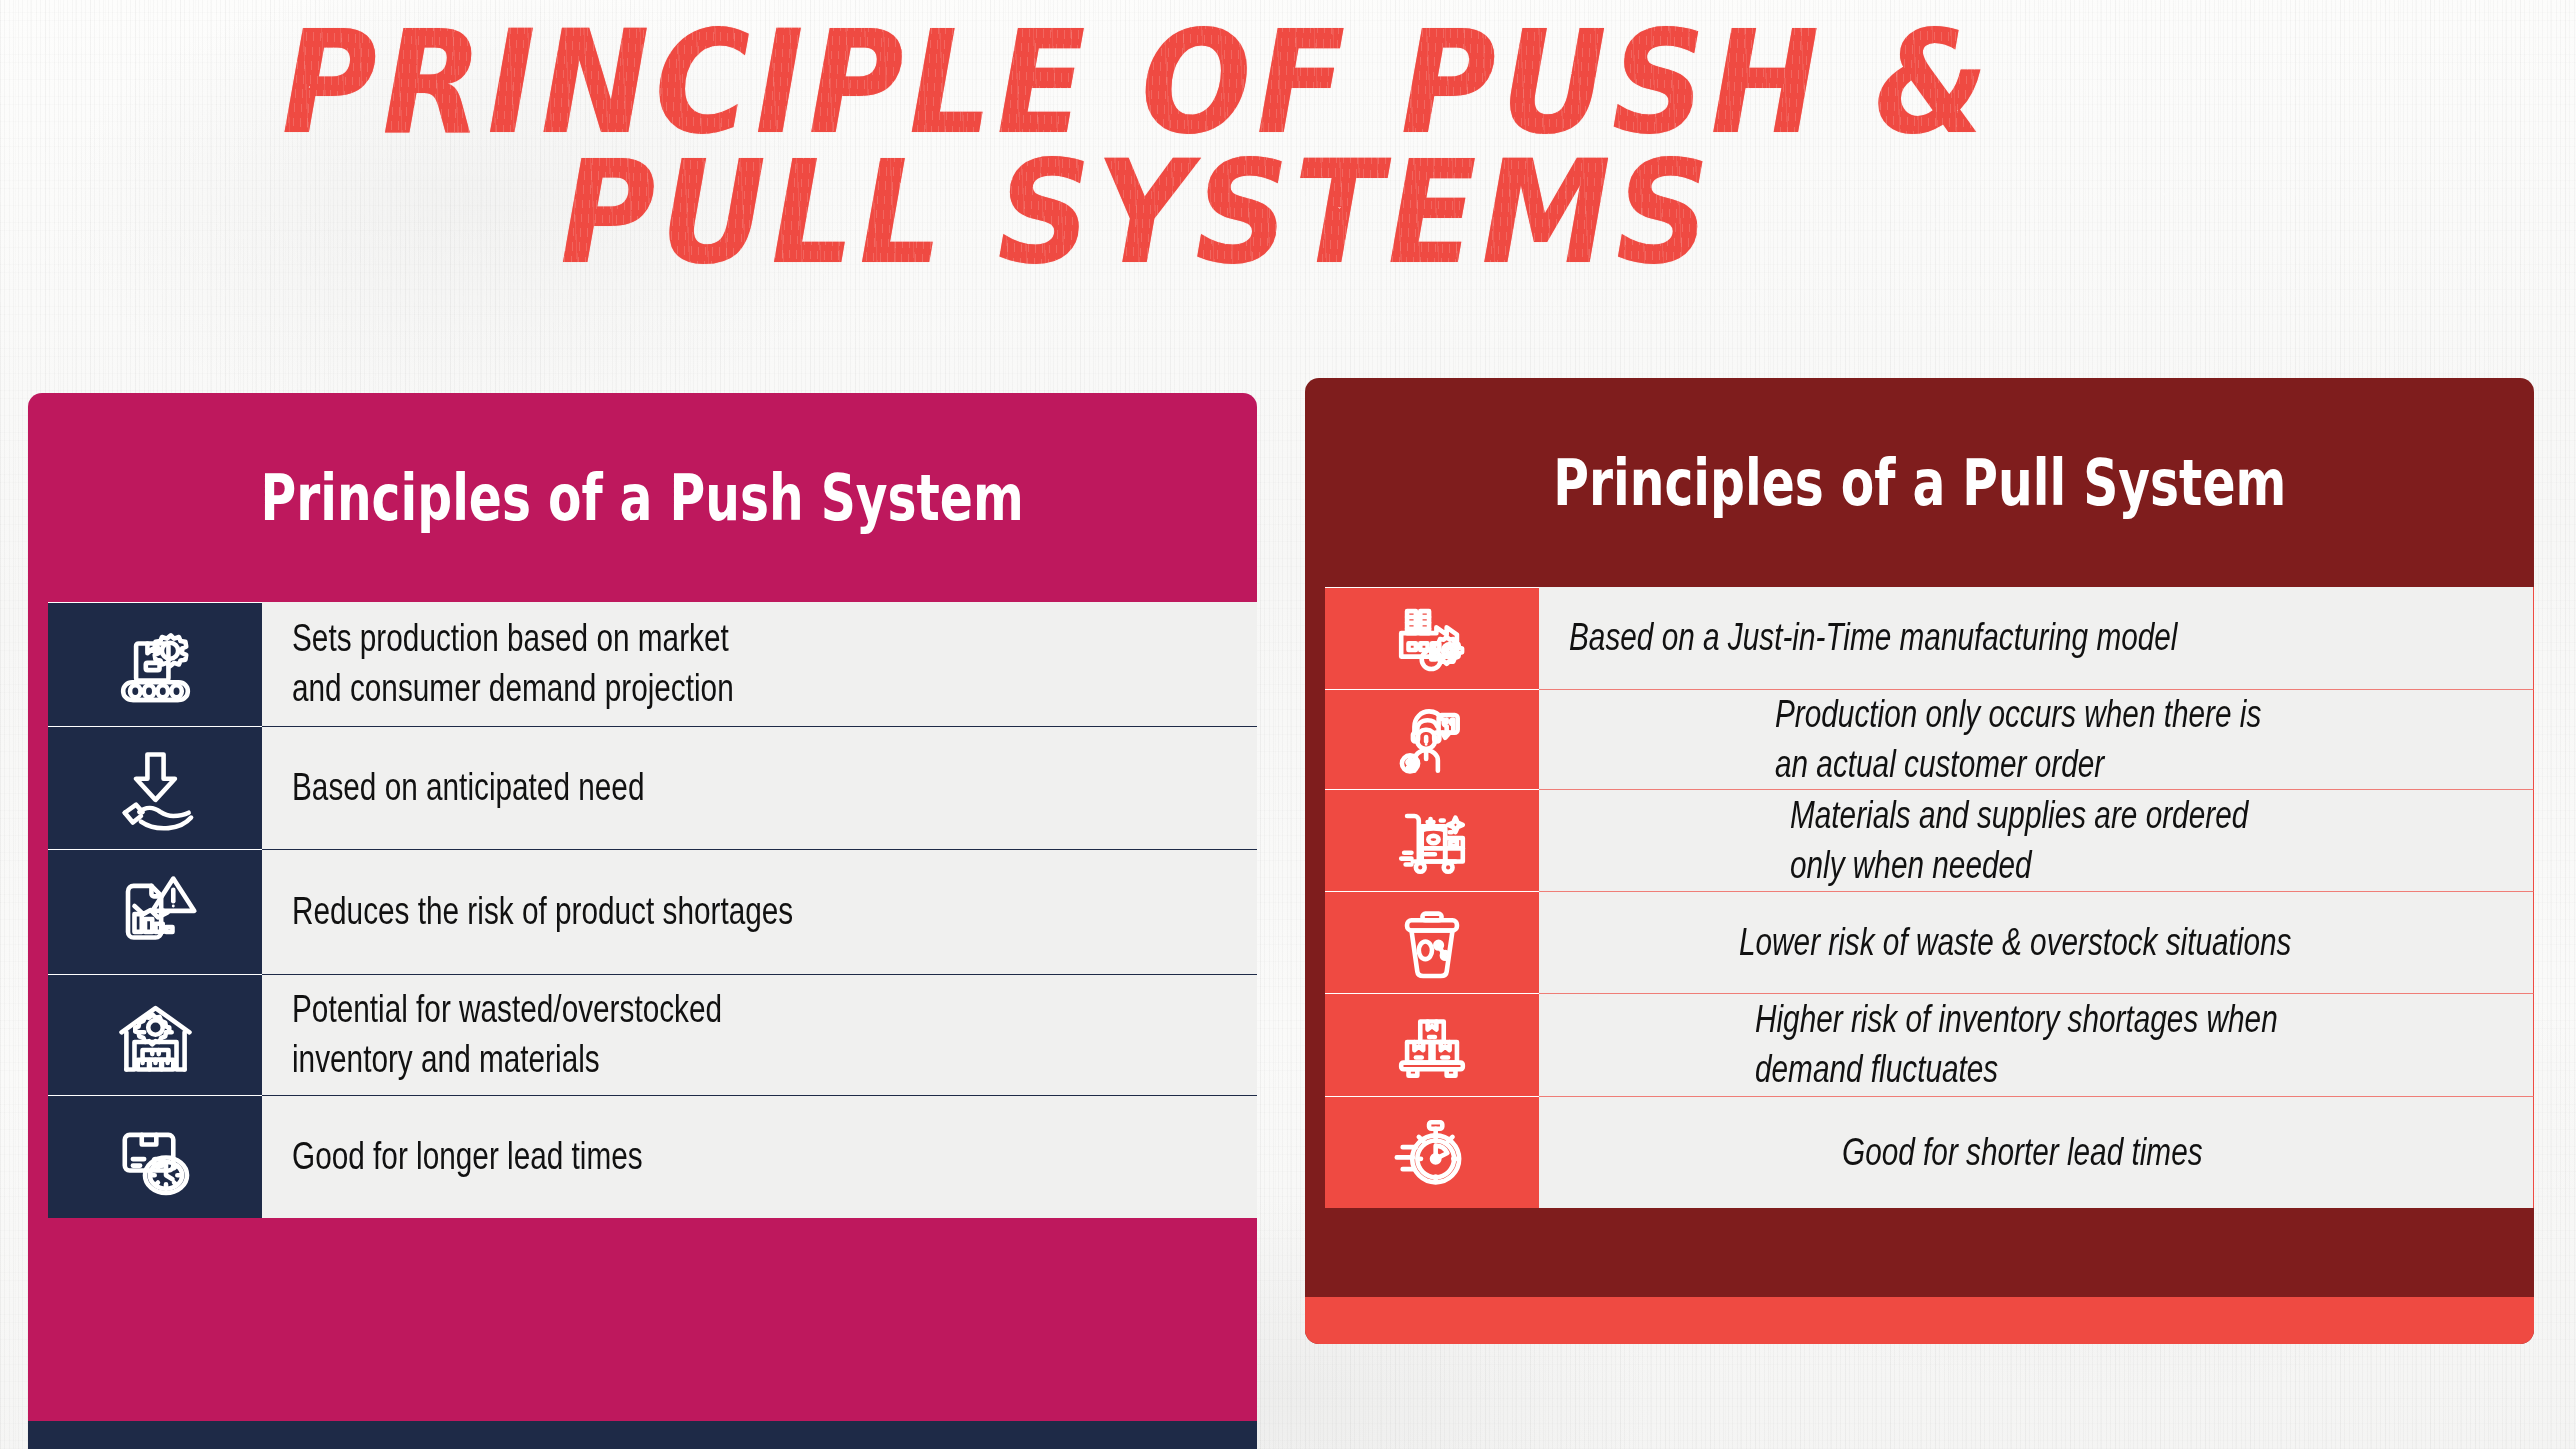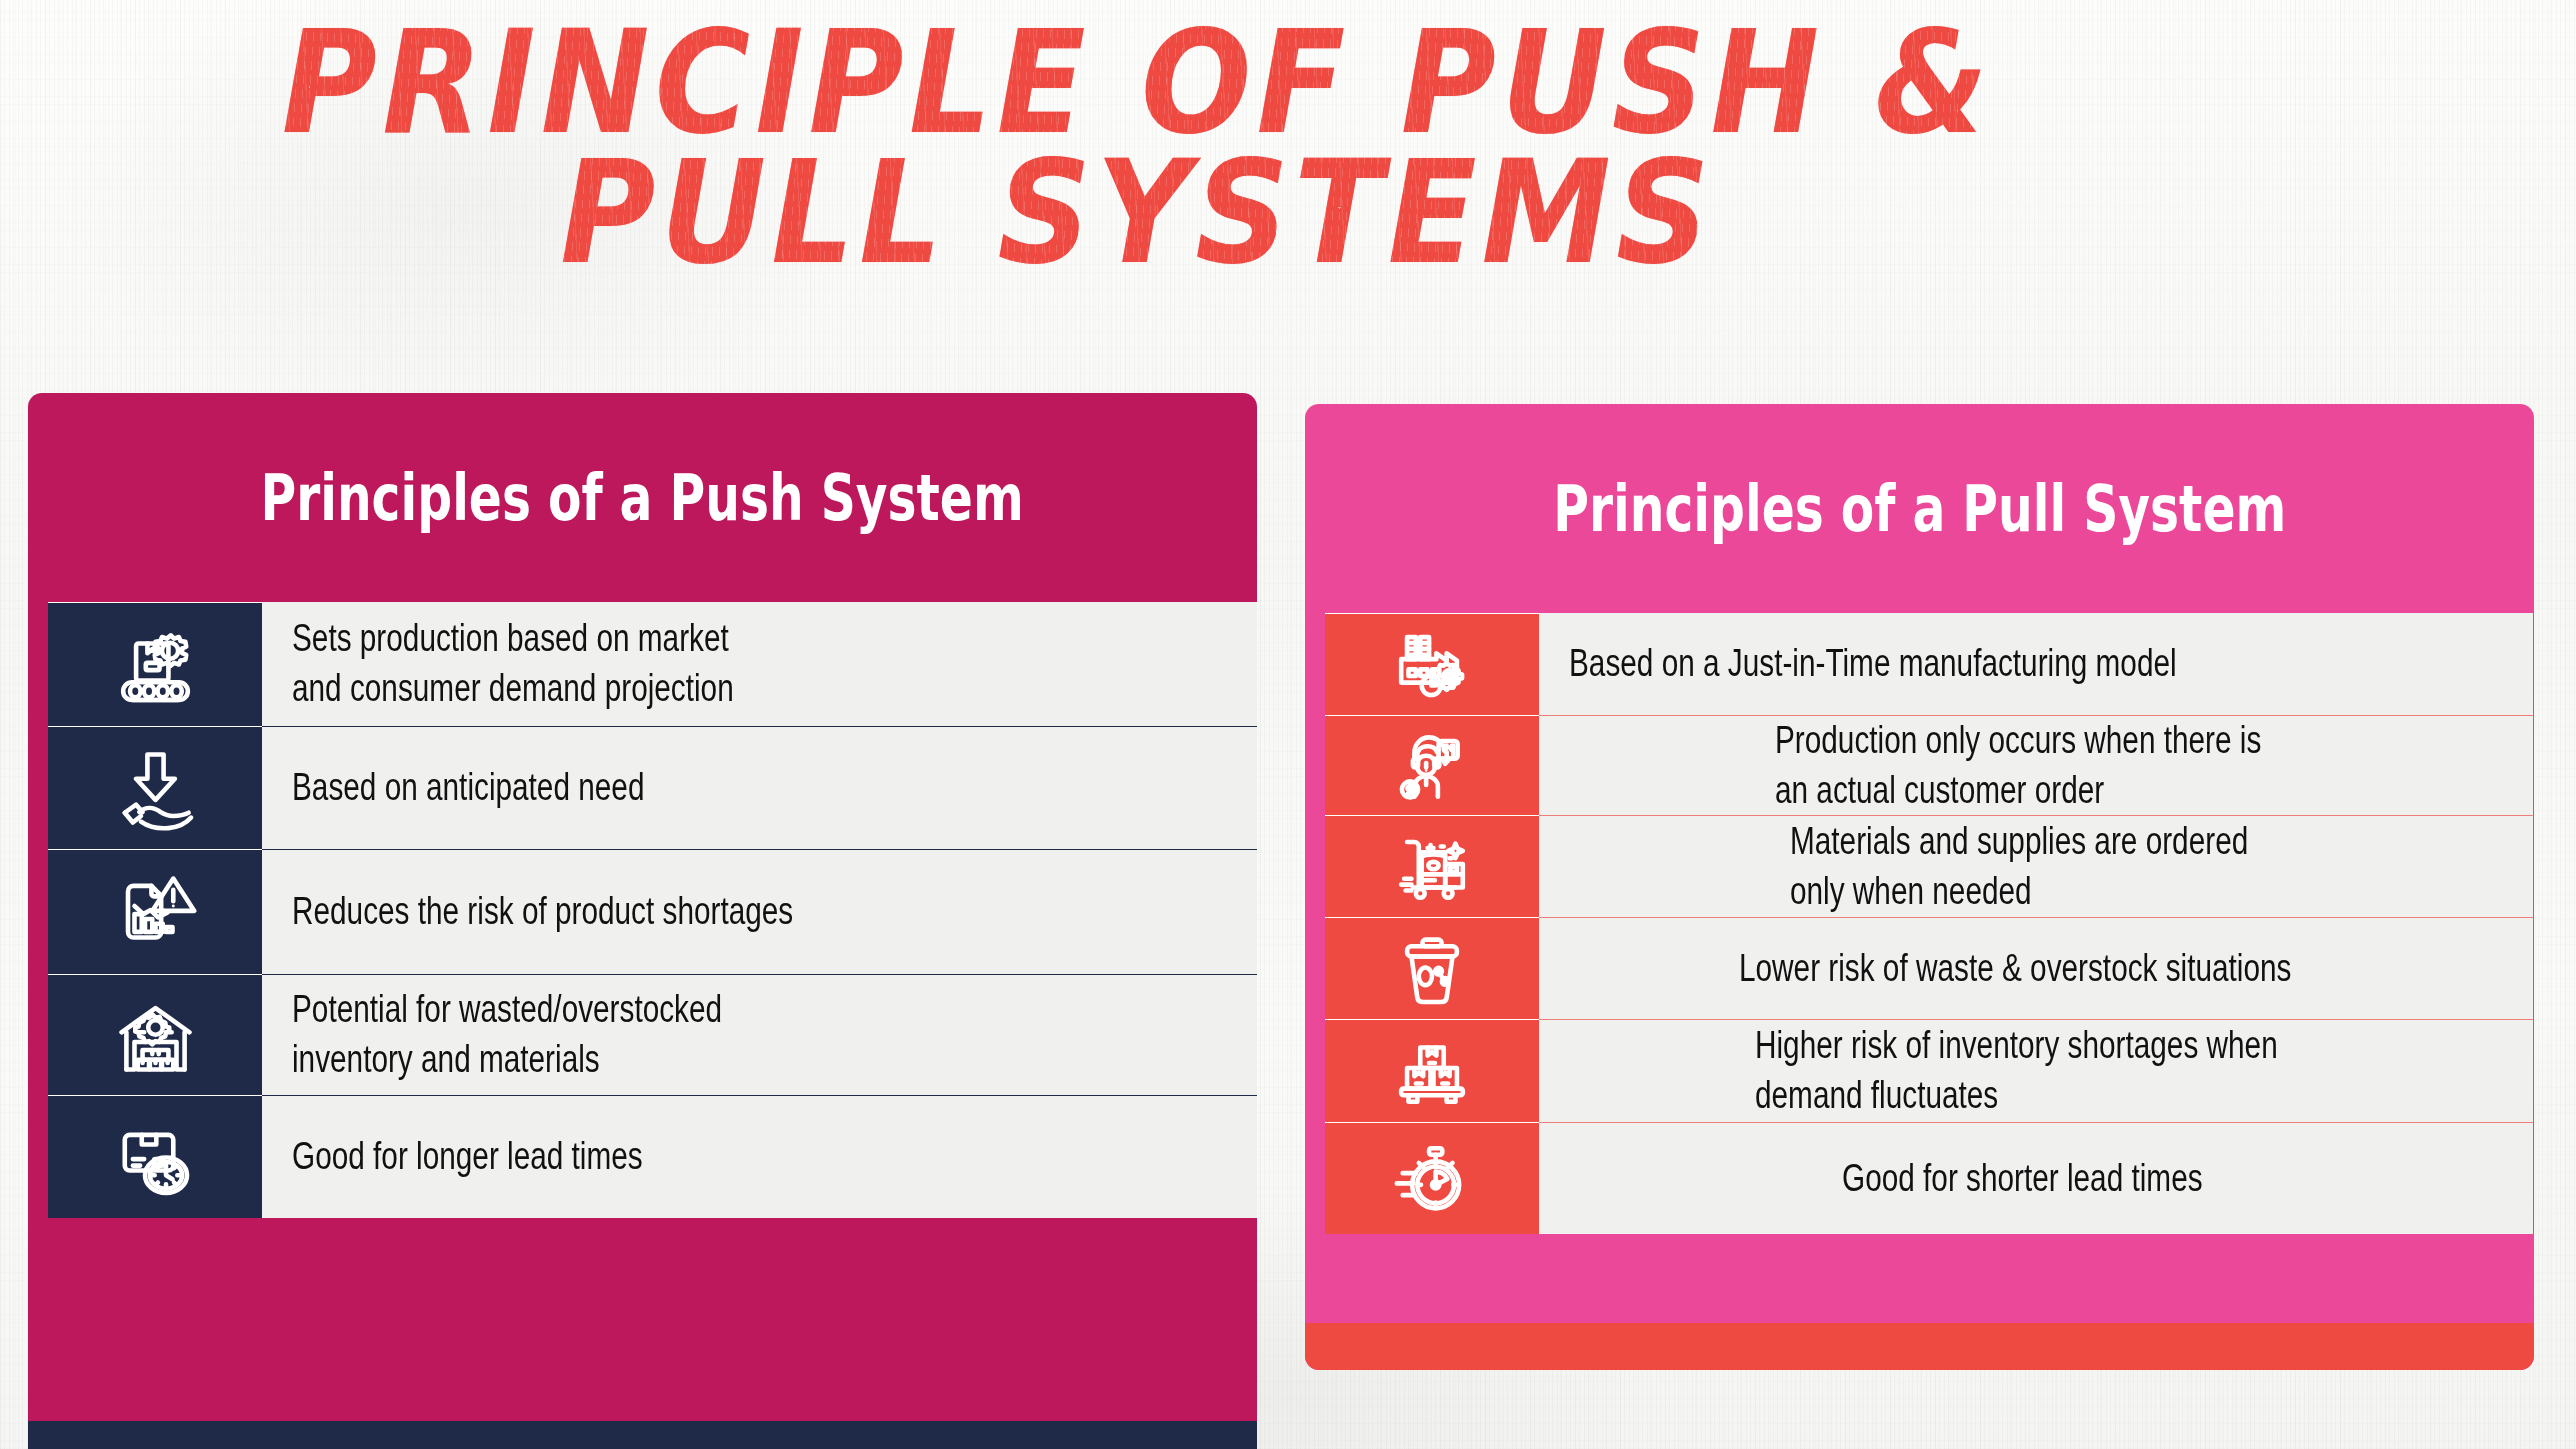--- a/index.html
+++ b/index.html
@@ -77,21 +77,21 @@
   }
 
   
   .panel{
     position:absolute;
     border-radius:14px;
     overflow:hidden;
     display:flex;flex-direction:column;
   }
   #panel-push{left:28px;top:393px;width:1229px;height:1081px;background:#be185d;}
-  #panel-pull{left:1305px;top:404px;width:1229px;height:966px;background:#ec4899;}
+  #panel-pull{left:1305px;top:378px;width:1229px;height:966px;background:#7f1d1d;}
 
   .panel-header{
     height:209px;
     display:flex;align-items:center;justify-content:center;
     flex:0 0 auto;
   }
   .panel-header-text{
     color:#ffffff;
     font-family:"DejaVu Sans", sans-serif;
     font-weight:bold;
@@ -111,21 +111,21 @@
   #panel-push .icon-cell{width:214px;background:#1e2a47;}
   #panel-pull .icon-cell{width:214px;background:#ef4a42;}
 
   .text-cell{
     flex:1 1 auto;
     background:#f0f0ef;
     display:flex;align-items:center;
     box-sizing:border-box;
   }
   #panel-push .text-cell{padding:0 30px 0 30px;}
-  #panel-pull .text-cell{padding:0 30px 0 30px;border-right:1.9px solid #ef4a42;}
+  #panel-pull .text-cell{padding:0 30px 0 30px;border-right:1.9px solid #ef4a42;font-style:italic;}
 
   
   #panel-push .row + .row .text-cell{border-top:1.9px solid #1e2a47;}
   #panel-push .row + .row .icon-cell{border-top:1.9px solid #ffffff;}
   #panel-pull .row + .row .text-cell{border-top:1.9px solid #ef7d77;justify-content:center;}
   #panel-pull .row + .row .icon-cell{border-top:1.9px solid #ffffff;}
   #panel-push .row:first-child .icon-cell,
   #panel-pull .row:first-child .icon-cell{border-top:1.9px solid #ffffff;}
   #panel-push .row:first-child .text-cell,
   #panel-pull .row:first-child .text-cell{border-top:0;}

